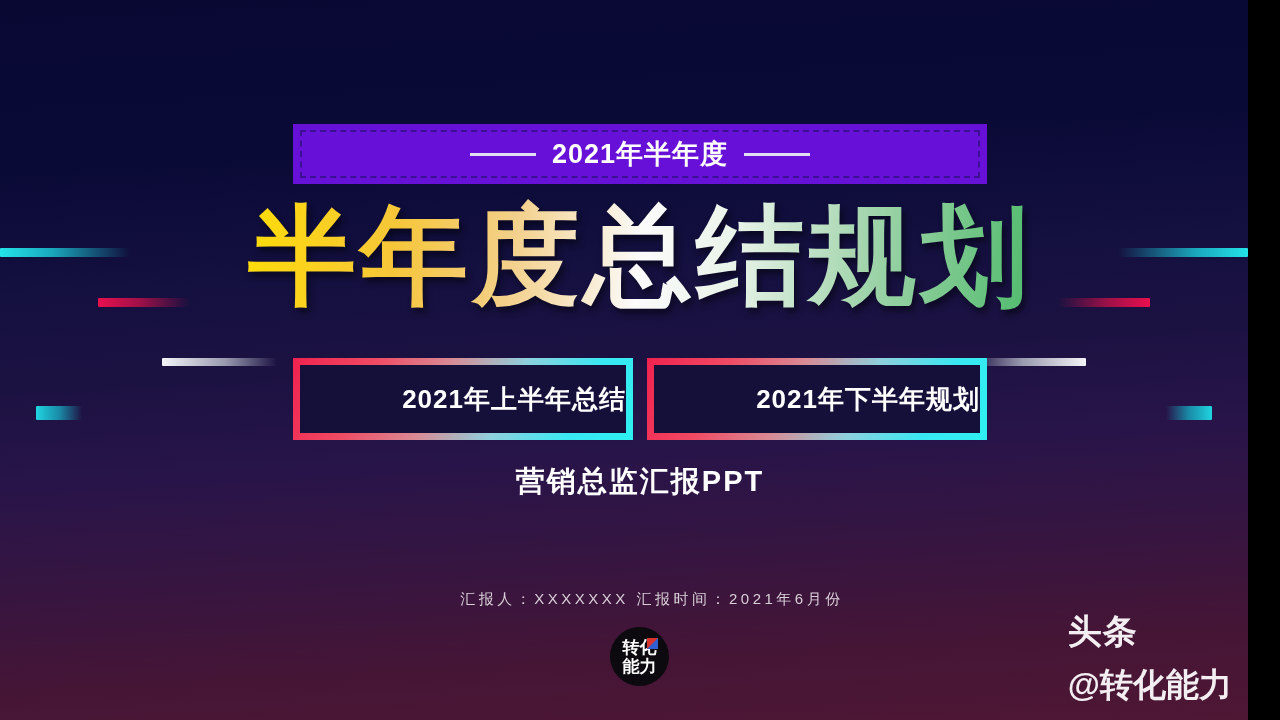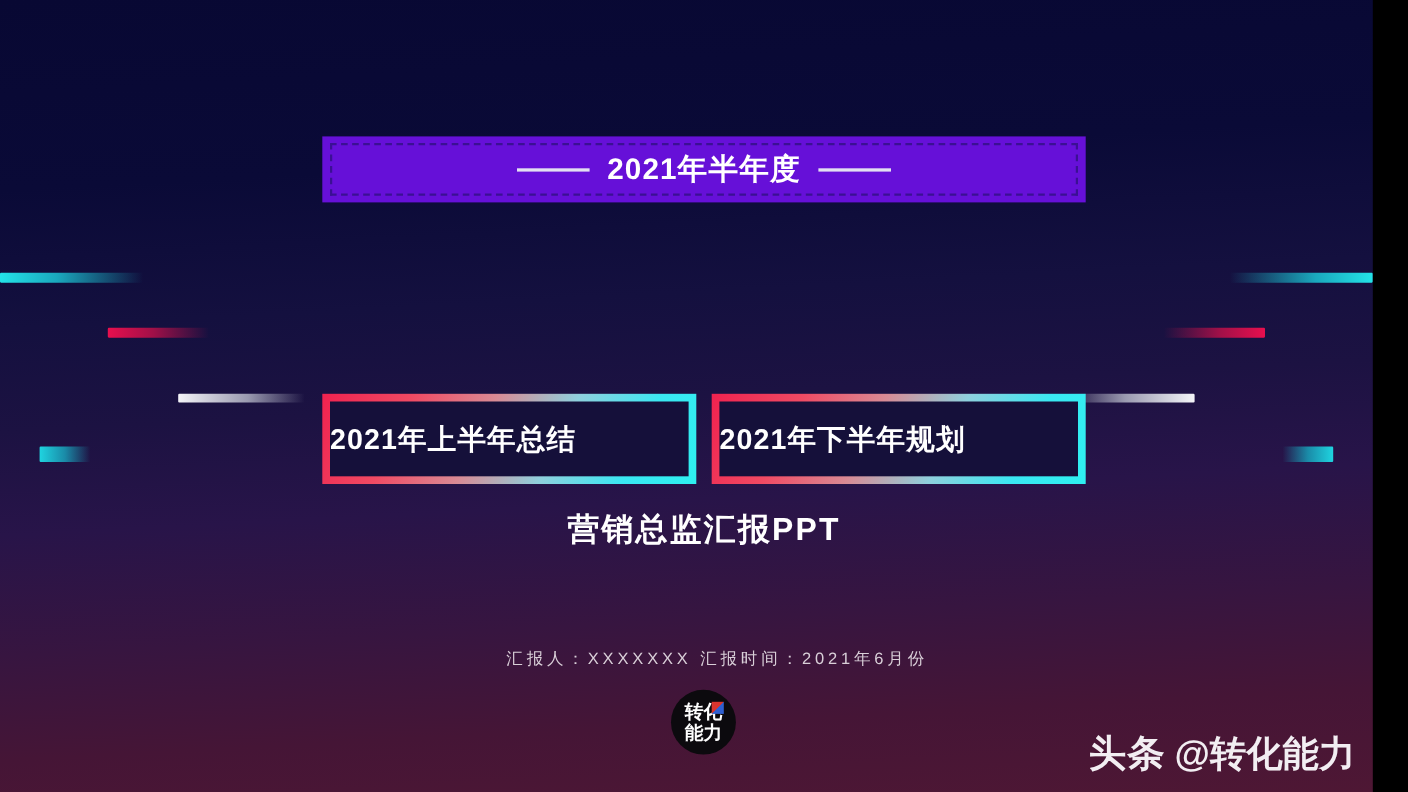--- a/index.html
+++ b/index.html
@@ -149,21 +149,21 @@
         #8fd0dd 62%,
         #3ae8f2 82%,
         #2ef0f0 100%);
   }
   .sub-box-inner {
     width: 100%;
     height: 100%;
     background: #15103a;
     display: flex;
     align-items: center;
-    justify-content: flex-start;
+    justify-content: flex-end;
   }
   .sub-box-text {
     color: #ffffff;
     font-size: 26px;
     font-weight: bold;
     letter-spacing: 1px;
     white-space: nowrap;
   }
 
   
@@ -223,20 +223,21 @@
 
   
   .watermark {
     position: absolute;
     right: 16px; bottom: 12px;
     display: flex;
     align-items: baseline;
     gap: 8px;
     color: #f2eef2;
     white-space: nowrap;
+    flex-direction: column;
   }
   .wm-brand {
     font-size: 34px;
     font-weight: bold;
     letter-spacing: 1px;
   }
   .wm-handle {
     font-size: 33px;
     font-weight: bold;
     letter-spacing: 0px;
@@ -257,20 +258,21 @@
   <div class="streak cyan-r2"></div>
 
   <div class="eyebrow-banner">
     <div class="eyebrow-inner">
       <span class="eyebrow-rule"></span>
       <span class="eyebrow-text">2021年半年度</span>
       <span class="eyebrow-rule"></span>
     </div>
   </div>
 
+  <div class="main-title">半年度总结规划</div>
 
   <div class="subtitle-row">
     <div class="sub-box">
       <div class="sub-box-inner">
         <span class="sub-box-text">2021年上半年总结</span>
       </div>
     </div>
     <div class="sub-box">
       <div class="sub-box-inner">
         <span class="sub-box-text">2021年下半年规划</span>

